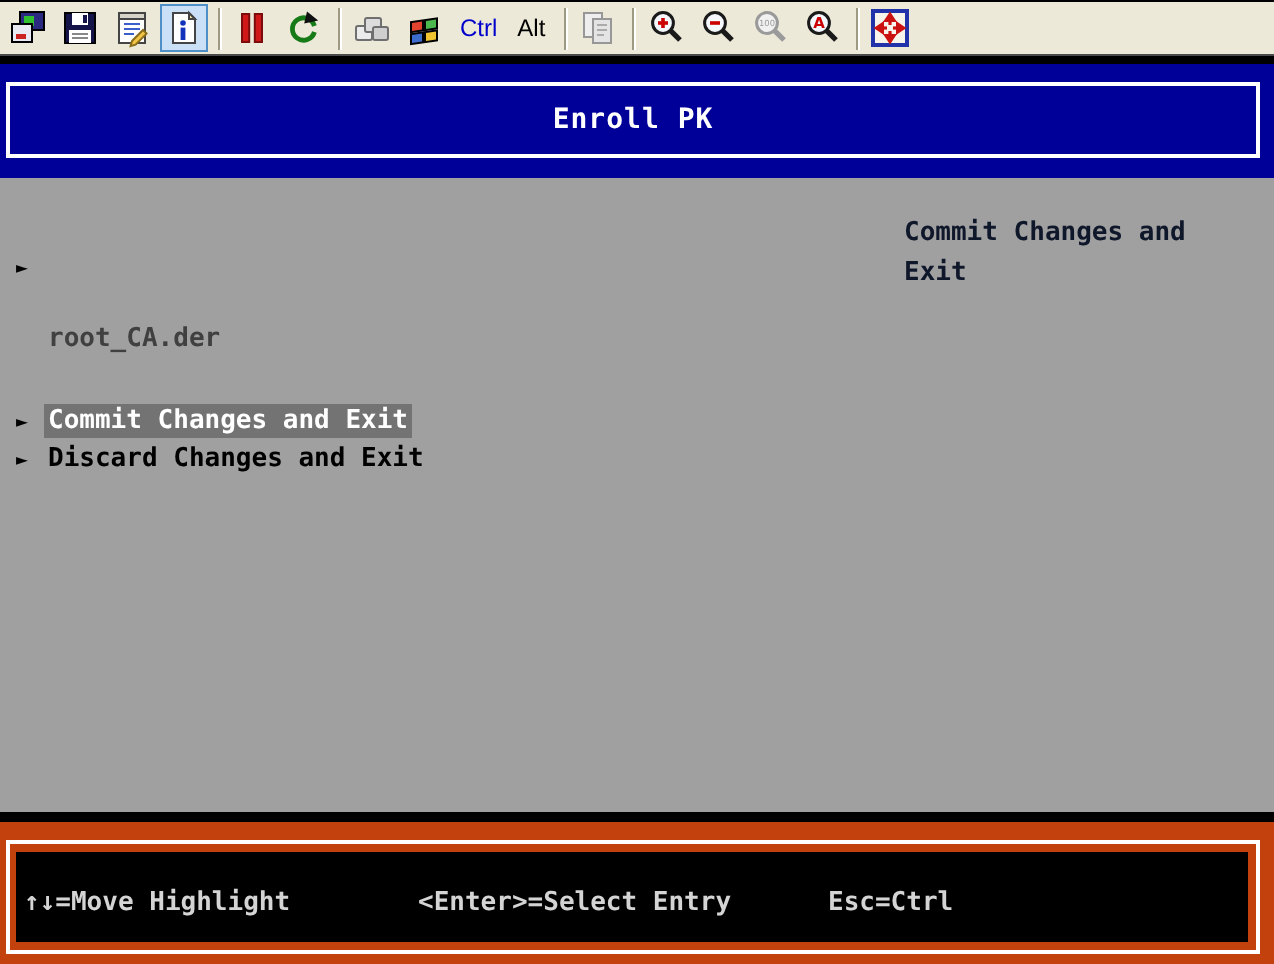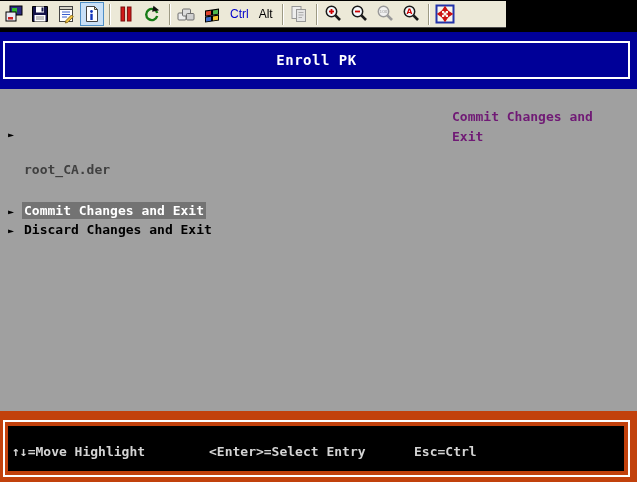--- a/index.html
+++ b/index.html
@@ -1,54 +1,54 @@
 <!DOCTYPE html>
 <html><head>
 <meta charset="utf-8">
 <style>
   * { margin:0; padding:0; box-sizing:border-box; }
   html,body { width:637px; height:482px; }
   body { font-family:"DejaVu Sans Mono", monospace; }
   .viewer { position:relative; width:637px; height:482px; background:#000; overflow:hidden; }
 
   
-  .toolbar { position:absolute; top:0; left:0; width:506px; height:28px;
+  .toolbar { position:absolute; top:0; left:0; width:637px; height:28px;
              background:#ece9d8; border-top:1px solid #000; border-bottom:1px solid #4a4a4a;
              display:flex; align-items:center; padding-left:2px; }
   .tbtn { width:24px; height:24px; margin-right:2px; flex:0 0 auto;
           display:flex; align-items:center; justify-content:center;
           border:1px solid transparent; background:transparent; cursor:pointer; }
   .tbtn.active { background:#c9e0f7; border-color:#4f8fc7; }
   .tbtn.text { width:auto; padding:0 3px; font-family:"Liberation Sans", sans-serif;
                font-size:12px; }
   .ctrl-label { color:#0000cc; }
   .alt-label  { color:#000000; }
   .sep { width:0; height:21px; border-left:1px solid #9d9a84; border-right:1px solid #fff;
          margin:0 3px; flex:0 0 auto; }
   svg { display:block; }
 
   
   .gap { position:absolute; top:28px; left:0; width:637px; height:4px; background:#000; }
-  .screen { position:absolute; top:32px; left:0; width:637px; height:450px; background:#a0a0a0; }
+  .screen { position:absolute; top:32px; left:0; width:637px; height:374px; background:#a0a0a0; }
 
   .header { position:absolute; top:0; left:0; width:637px; height:57px; background:#000098; }
   .title-box { position:absolute; left:3px; right:7px; top:9px; height:38px;
                border:2px solid #fff; display:flex; align-items:center; justify-content:center;
                color:#fff; font-weight:bold; font-size:14px; letter-spacing:0.5px; }
 
   .menu-row { position:absolute; left:0; width:440px; height:17px;
               font-size:13px; font-weight:bold; color:#000; line-height:17px; cursor:default; }
   .r1 { top:93px; } .r2 { top:129px; } .r3 { top:170px; } .r4 { top:189px; }
   .arrow  { position:absolute; left:8px; top:1px; font-size:10px; }
   .mlabel { position:absolute; left:24px; top:0; white-space:pre; }
   .mlabel.hl { background:#737373; color:#fff; left:22px; padding:0 2px; }
   .mlabel.blue { color:#404040; }
 
   .help-panel { position:absolute; left:452px; top:75px; width:175px;
-                font-size:13px; font-weight:bold; color:#701a75; line-height:20px; }
+                font-size:13px; font-weight:bold; color:#0f172a; line-height:20px; }
 
   .footer { position:absolute; top:379px; left:0; width:637px; height:71px; background:#c2410c; }
   .footer-border { position:absolute; left:3px; right:7px; top:9px; height:57px; border:2px solid #fff; }
   .help-bar { position:absolute; left:8px; right:13px; top:15px; height:45px; background:#000; }
   .hint { position:absolute; top:33px; font-size:13px; font-weight:bold; color:#d4d4d4; white-space:pre; }
   .hint-move   { left:12px; }
   .hint-select { left:209px; }
   .hint-exit   { left:414px; }
 </style>
 </head>

